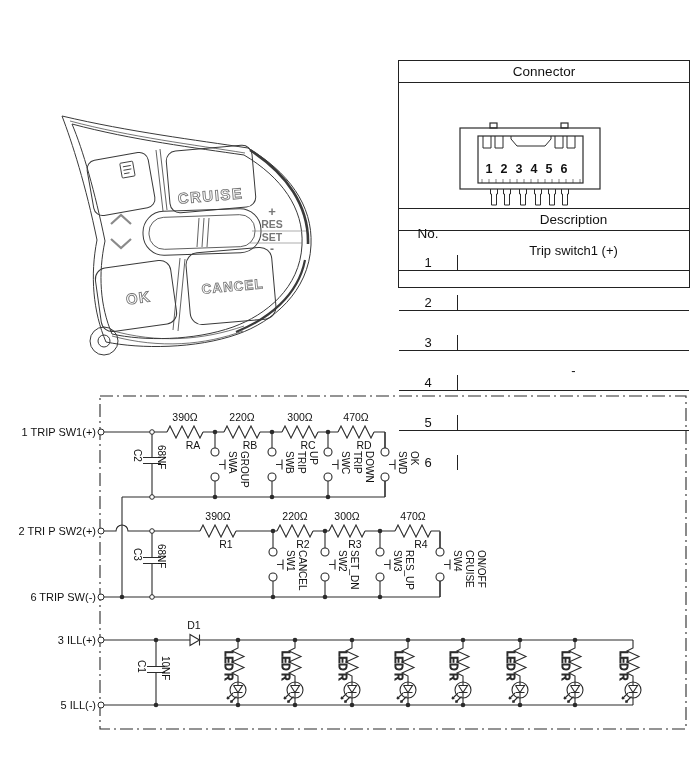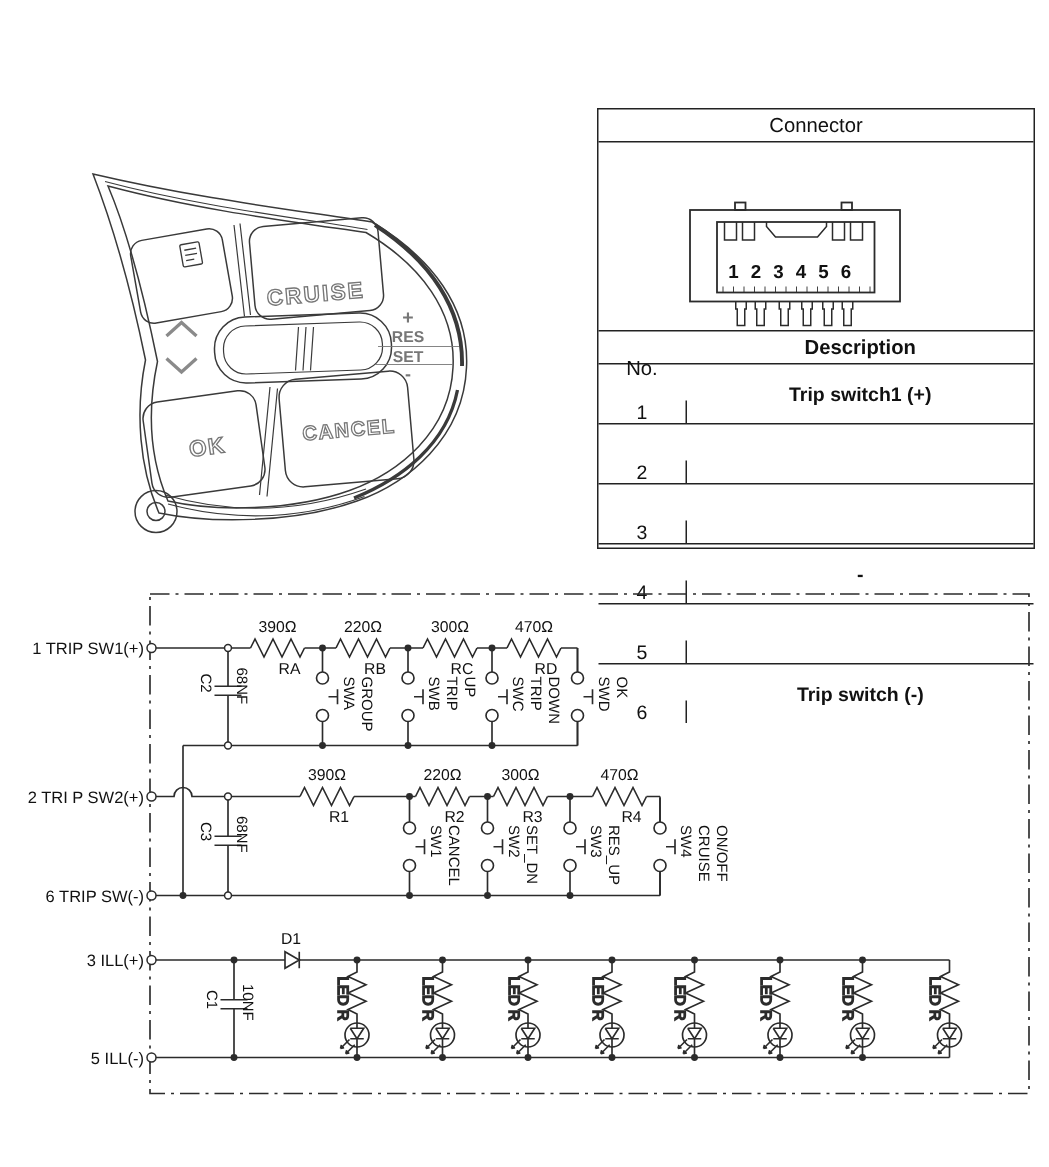--- a/index.html
+++ b/index.html
@@ -1,30 +1,30 @@
 <!DOCTYPE html>
 <html><head>
 <meta charset="utf-8">
 <style>
   * { margin:0; padding:0; box-sizing:border-box; }
   body { background:#fff; font-family:"Liberation Sans", sans-serif; }
   .page { position:relative; width:699px; height:778px; background:#fff; overflow:hidden; }
 
   
-  .connector-panel { position:absolute; left:398px; top:72px; width:292px; height:294px;
+  .connector-panel { position:absolute; left:398px; top:60px; width:292px; height:228px;
     border:1.6px solid #222; display:flex; flex-direction:column; background:#fff; }
   .cp-title { height:23px; border-bottom:1.6px solid #222; text-align:center;
     font-size:13.5px; color:#111; line-height:21px; }
   .cp-draw { height:126px; border-bottom:1.6px solid #222; position:relative; }
   .cp-head { height:22px; border-bottom:1.6px solid #222; display:flex; font-size:13.5px; color:#111; }
   .cp-rows { flex:1; display:flex; flex-direction:column; font-size:13px; color:#111; }
   .cp-row { flex:1; display:flex; border-bottom:1.6px solid #222; }
   .cp-row:last-child { border-bottom:none; }
   .col-no { width:59px; border-right:1.6px solid #222; display:flex; align-items:center; justify-content:center;margin-top:24px; }
-  .col-desc { flex:1; display:flex; align-items:center; justify-content:center;font-weight:bold; }
+  .col-desc { flex:1; display:flex; align-items:center; justify-content:center; }
 
   svg text { font-family:"Liberation Sans", sans-serif; }
   .ck { stroke:#2b2b2b; stroke-width:1.1; fill:none; }
   .lbl { fill:#111; }
 </style>
 </head>
 <body>
 
 <div class="page">
 
@@ -130,21 +130,20 @@
       </div>
       <div class="cp-row">
         <div class="col-no">4</div>
         <div class="col-desc">-</div>
       </div>
       <div class="cp-row">
         <div class="col-no">5</div>
       </div>
       <div class="cp-row">
         <div class="col-no">6</div>
-        <div class="col-desc">Trip switch (-)</div>
       </div>
     </div>
   </div>
 
   <svg style="position:absolute;left:0;top:385px" width="699" height="393" viewBox="0 385 699 393">
     <defs>
 
       <path id="rz" d="M-18,0 l3,-6 l6,12 l6,-12 l6,12 l6,-12 l6,12 l3,-6"></path>
 
       <g id="swsym">

